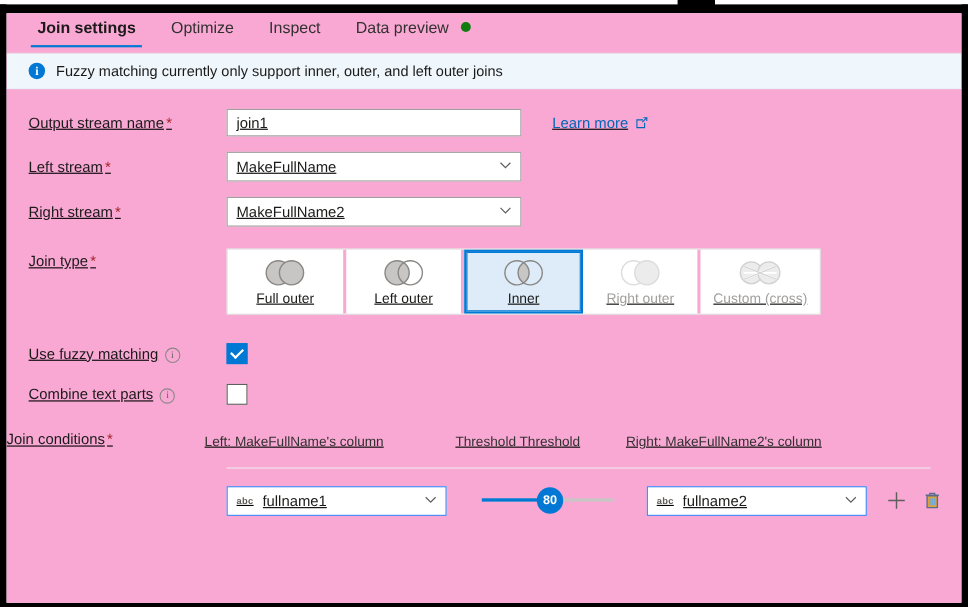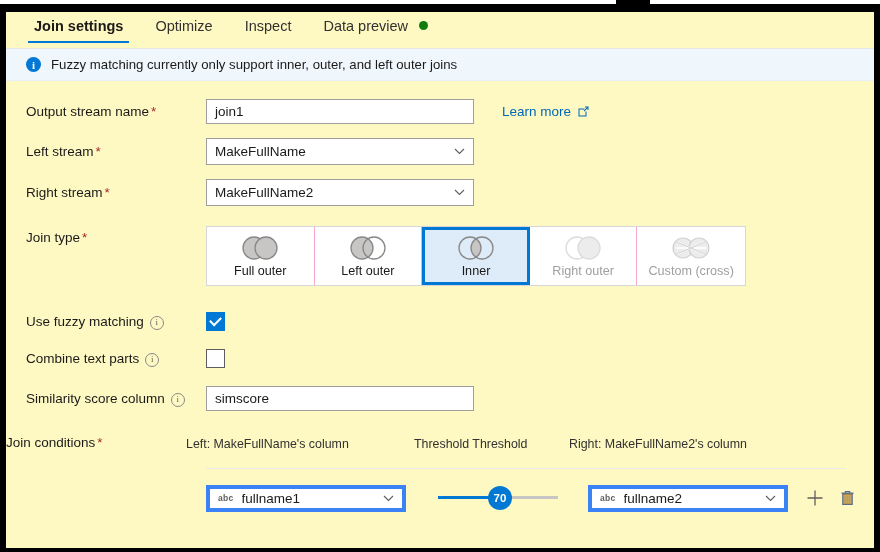--- a/index.html
+++ b/index.html
@@ -50,21 +50,21 @@
     left: 0; bottom: 0px;
     width: 880px; height: 4px;
     background: #000000;
   }
   .content {
     position: absolute;
     left: 6px;
     top: 12px;
     width: 868px;
     height: 536px;
-    background: #fef9c3;
+    background: #f9a8d4;
     overflow: hidden;
   }
 
   
   .tabbar {
     position: relative;
     height: 36px;
     padding-left: 18px;
     display: flex;
     align-items: flex-start;
@@ -124,20 +124,21 @@
     flex: 0 0 auto;
   }
   .info-text {
     font-size: 13.2px;
     color: #1b1a19;
   }
 
   
   .form {
     padding: 18px 0 0 0;
+    text-decoration: underline;
   }
   .row {
     display: flex;
     align-items: center;
     margin-bottom: 14px;
     padding-left: 20px;
   }
   .lbl {
     width: 180px;
     font-size: 13.5px;
@@ -218,21 +219,21 @@
   .jt-group {
     display: flex;
     border: 1px solid #d6d6d6;
     background: #fff;
     width: 540px;
     box-sizing: border-box;
   }
   .jt-item {
     width: 108px;
     height: 58px;
-    border-right: 1px solid #f9a8d4;
+    border-right: 3px solid #f9a8d4;
     display: flex;
     flex-direction: column;
     align-items: center;
     justify-content: center;
     box-sizing: border-box;
     cursor: pointer;
     background: #fff;
   }
   .jt-item:last-child { border-right: none; }
   .jt-item.selected {
@@ -304,21 +305,21 @@
 
   .jc-row {
     display: flex;
     align-items: center;
     padding-left: 200px;
     margin-top: 14px;
   }
   .col-dd {
     width: 200px;
     height: 27px;
-    border: 4px solid #3b82f6;
+    border: 1px solid #3b82f6;
     background: #fff;
     box-sizing: border-box;
     display: flex;
     align-items: center;
     padding: 0 8px;
     cursor: pointer;
   }
   .abc-icon {
     font-size: 8.5px;
     color: #605e5c;
@@ -542,28 +543,20 @@
         <div class="checkbox checked"></div>
       </div>
 
       <div class="cb-row" style="margin-top:18px;">
         <div class="lbl">
           <span>Combine text parts</span><span class="info-sm">i</span>
         </div>
         <div class="checkbox"></div>
       </div>
 
-      <div class="row" style="margin-top:18px;">
-        <div class="lbl">
-          <span>Similarity score column</span><span class="info-sm">i</span>
-        </div>
-        <div class="textbox">
-          <span>simscore</span>
-        </div>
-      </div>
 
       <div class="jc-head">
         <div class="lbl">
           <span>Join conditions</span><span class="req">*</span>
         </div>
         <div class="jc-colheads">
           <div class="jc-ch-left">Left: MakeFullName's column</div>
           <div class="jc-ch-mid">Threshold Threshold</div>
           <div class="jc-ch-right">Right: MakeFullName2's column</div>
         </div>
@@ -579,21 +572,21 @@
             <svg width="11" height="7" viewBox="0 0 11 7">
                 <path d="M1 1 L5.5 5.5 L10 1" fill="none" stroke="#605e5c" stroke-width="1.1"></path>
               </svg>
           </span>
         </div>
 
         <div class="slider">
           <div class="track"></div>
           <div class="fill" style="width:62px;"></div>
           <div class="thumb" style="left:62px;">
-            <span>70</span>
+            <span>80</span>
           </div>
         </div>
 
         <div class="col-dd">
           <span class="abc-icon">abc</span>
           <span class="val">fullname2</span>
           <span class="chev">
             <svg width="11" height="7" viewBox="0 0 11 7">
                 <path d="M1 1 L5.5 5.5 L10 1" fill="none" stroke="#605e5c" stroke-width="1.1"></path>
               </svg>

